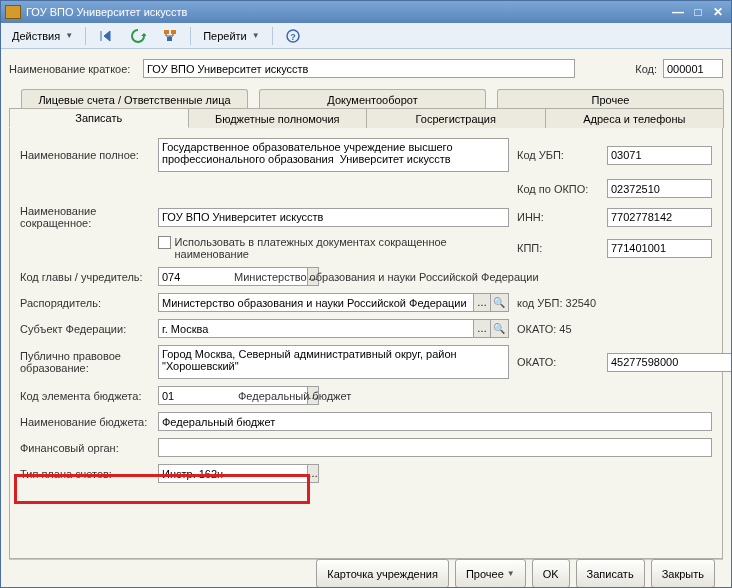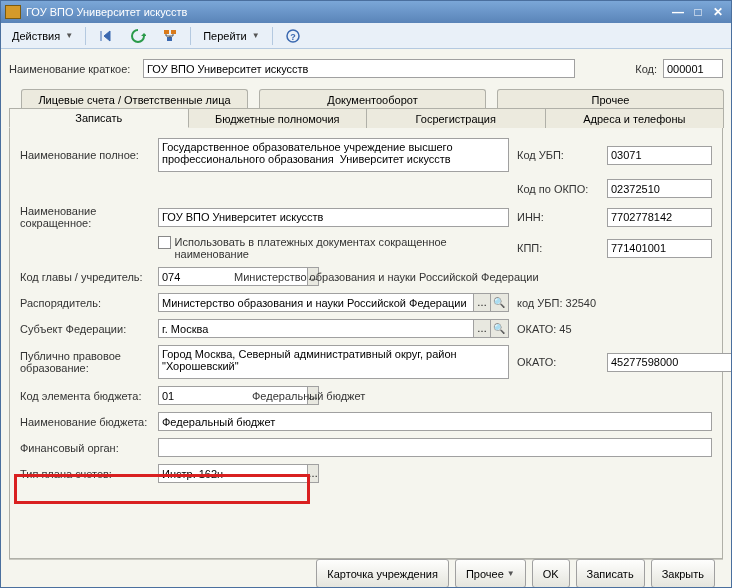--- a/index.html
+++ b/index.html
@@ -179,21 +179,21 @@
 
         <span class="lbl">Публично правовое образование:</span>
         <textarea class="ta full3" style="">Город Москва, Северный административный округ, район "Хорошевский"</textarea>
         <span class="lbl">ОКАТО:</span>
         <div class="combo">
           <input type="text" value="45277598000" style="">
 
         </div>
 
         <span class="lbl">Код элемента бюджета:</span>
-        <div style="grid-column:2/5;display:flex;align-items:center;gap:24px">
+        <div style="grid-column:2/5;display:flex;align-items:center;gap:10px">
           <div class="combo" style="width:70px">
             <input type="text" value="01" style="">
             <div class="cbtn">…</div>
           </div>
           <span class="lbl">Федеральный бюджет</span>
         </div>
 
         <span class="lbl">Наименование бюджета:</span>
         <input type="text" style="grid-column: 2 / 5;" value="Федеральный бюджет">
 

